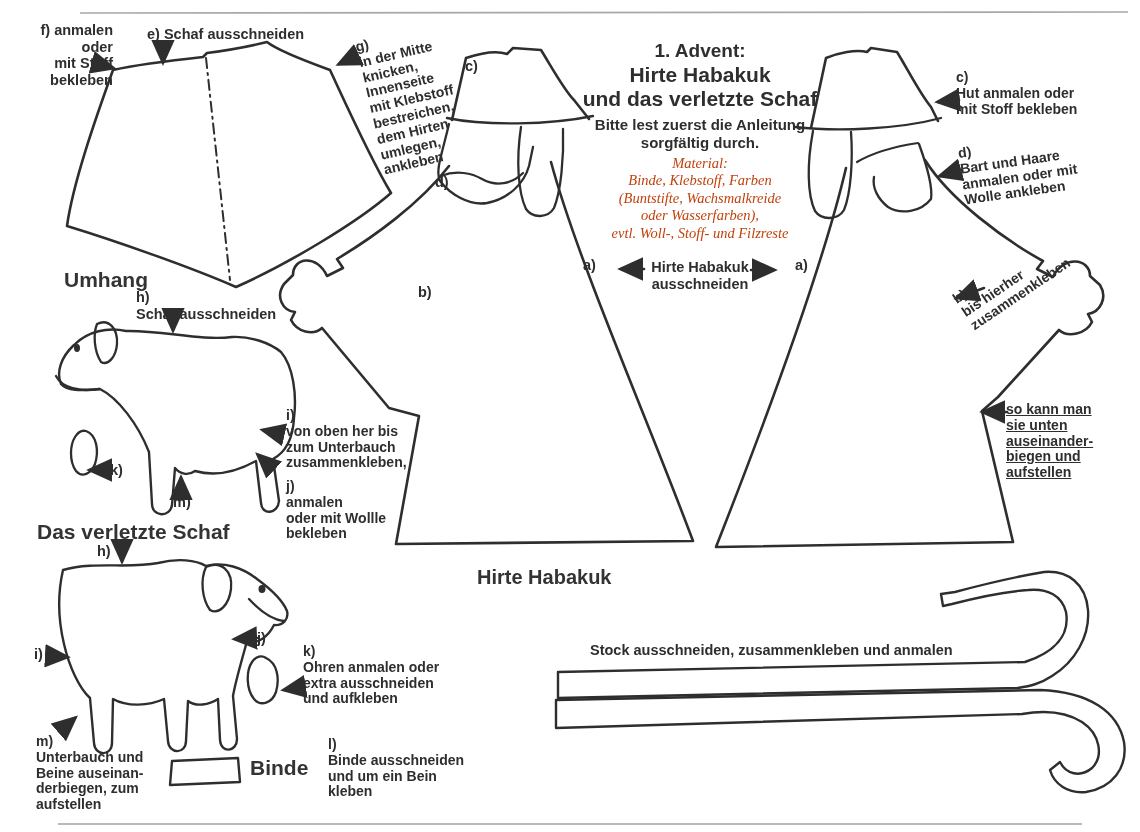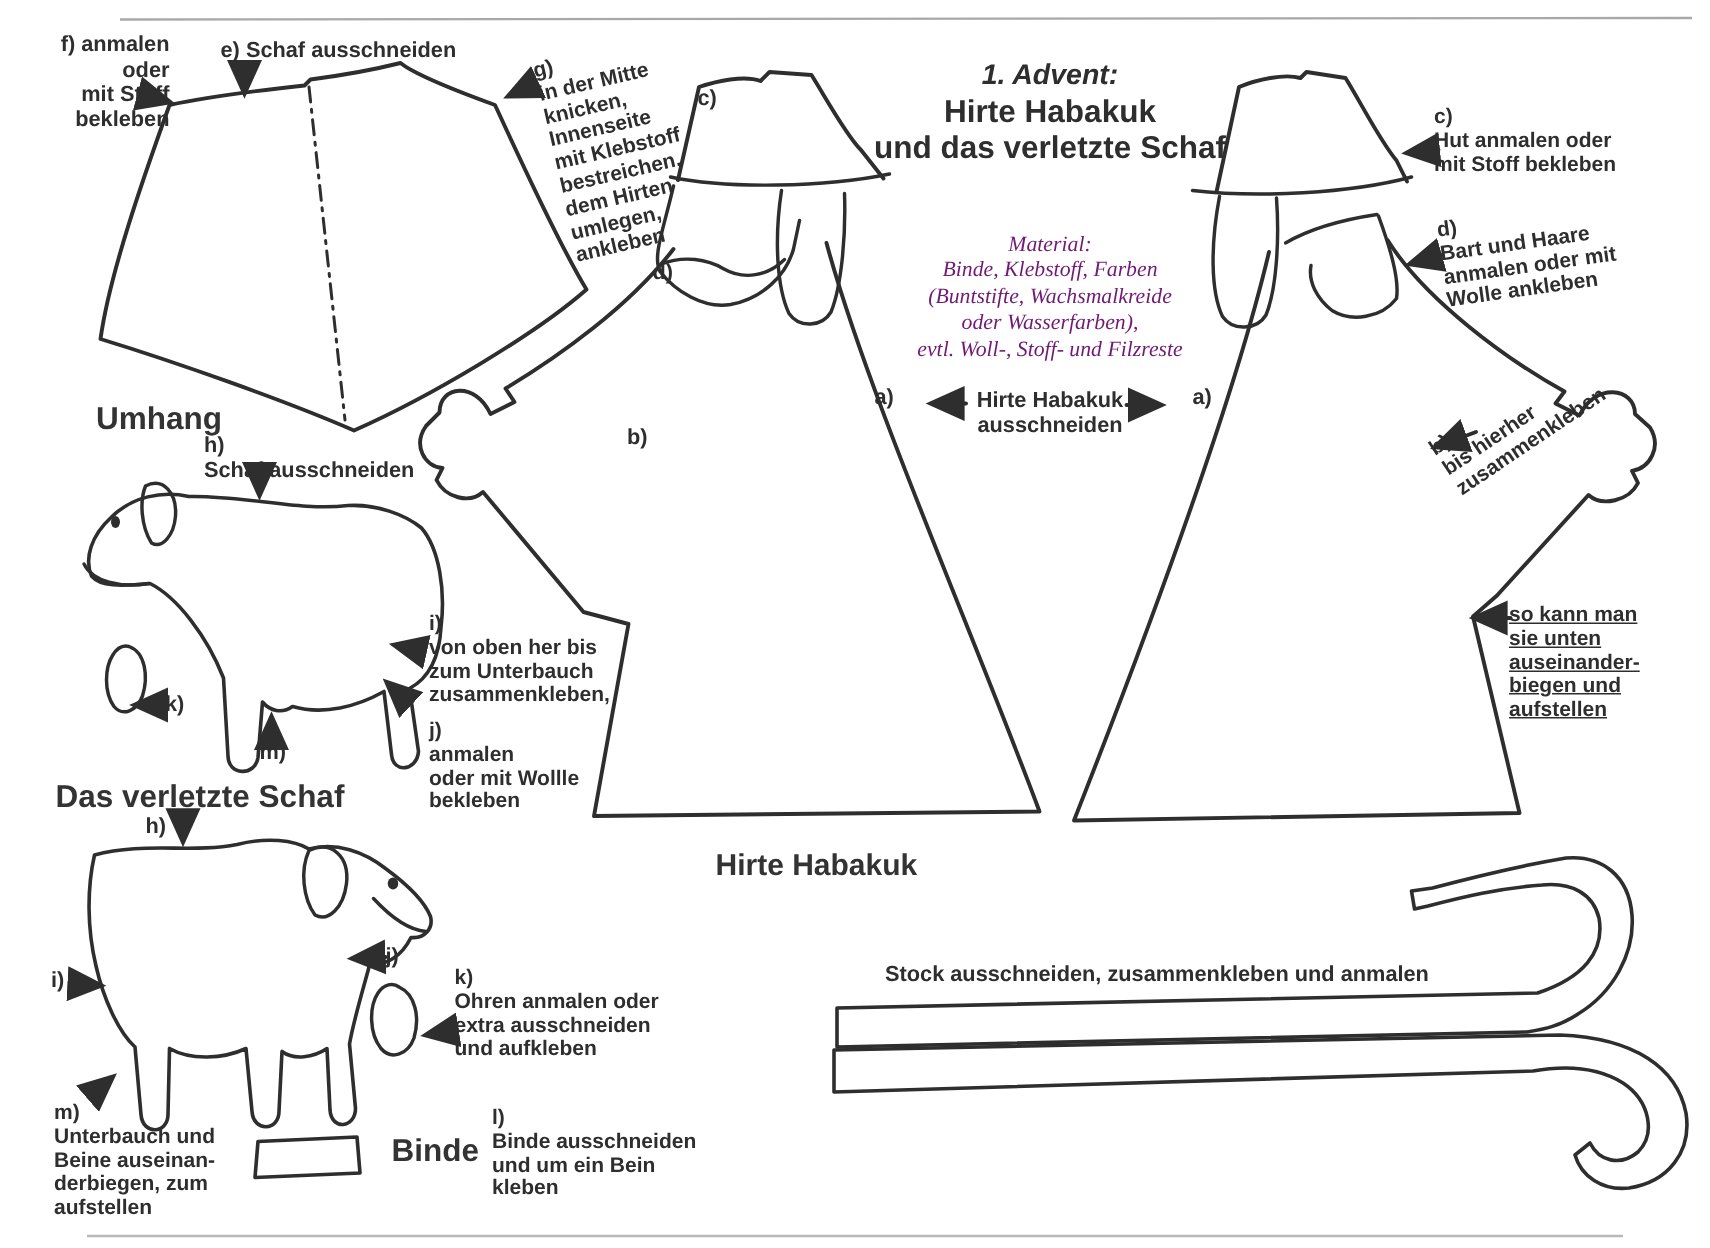--- a/index.html
+++ b/index.html
@@ -7,21 +7,21 @@
          font-family:"Liberation Sans",sans-serif;color:#2e2e2e;}
   svg{position:absolute;left:0;top:0;}
   .t{position:absolute;font:600 14.5px/16.5px "Liberation Sans",sans-serif;white-space:pre;color:#2e2e2e;}
   .sm{font:600 14px/15.8px "Liberation Sans",sans-serif;}
   .hd{position:absolute;font:700 21px/22px "Liberation Sans",sans-serif;white-space:pre;color:#333;}
   .hd2{position:absolute;font:700 20px/22px "Liberation Sans",sans-serif;white-space:pre;color:#333;}
   .ttl1{position:absolute;font:700 19px/21px "Liberation Sans",sans-serif;text-align:center;}
   .ttl2{position:absolute;font:700 21px/23px "Liberation Sans",sans-serif;text-align:center;}
   .nb{position:absolute;font:700 15px/18px "Liberation Sans",sans-serif;text-align:center;white-space:pre;}
   .mat{position:absolute;font:italic 400 14.5px/17.5px "Liberation Serif","Liberation Sans",serif;
-       text-align:center;white-space:pre;color:#701a75;}
+       text-align:center;white-space:pre;color:#c2410c;}
   .rot{transform-origin:0 0;}
   .ctr{text-align:center;}
 </style>
 </head>
 <body>
 
 <div id="sheet">
 
   <svg width="1140" height="832" viewBox="0 0 1140 832">
     <defs>
@@ -106,23 +106,25 @@
       <path marker-end="url(#ah)" d="M107,470 L90,470"></path>
       <path marker-end="url(#ah)" d="M181,494 L181,478"></path>
       <path marker-end="url(#ah)" d="M122,546 L122,561"></path>
       <path marker-end="url(#ah)" d="M49,656 L67,657"></path>
       <path marker-end="url(#ah)" d="M257,638 L235,639"></path>
       <path marker-end="url(#ah)" d="M303,687 L284,690"></path>
       <path marker-end="url(#ah)" d="M60,731 L75,718"></path>
     </g>
   </svg>
 
-  <div class="ttl1" style="left:560px;top:40px;width:280px;font-style:italic;">1. Advent:</div>
+  <div class="ttl1" style="left:560px;top:40px;width:280px;">1. Advent:</div>
   <div class="ttl2" style="left:560px;top:63px;width:280px;">Hirte Habakuk</div>
   <div class="ttl2" style="left:560px;top:87px;width:280px;">und das verletzte Schaf</div>
+  <div class="nb" style="left:560px;top:116px;width:280px;">Bitte lest zuerst die Anleitung
+sorgfältig durch.</div>
   <div class="mat" style="left:560px;top:155px;width:280px;">Material:</div>
   <div class="mat" style="left:560px;top:172px;width:280px;">Binde, Klebstoff, Farben
 (Buntstifte, Wachsmalkreide
 oder Wasserfarben),
 evtl. Woll-, Stoff- und Filzreste</div>
 
   <div class="t" style="left:34px;top:22px;text-align:right;">f) anmalen
     oder
     mit Stoff
     bekleben</div>
@@ -185,17 +187,17 @@
 und aufkleben</div>
   <div class="t sm" style="left:36px;top:734px;">m)
 Unterbauch und
 Beine auseinan-
 derbiegen, zum
 aufstellen</div>
   <div class="t sm" style="left:328px;top:737px;">l)
 Binde ausschneiden
 und um ein Bein
 kleben</div>
-  <div class="hd" style="left:261px;top:757px;">Binde</div>
+  <div class="hd" style="left:250px;top:757px;">Binde</div>
 
   <div class="t" style="left:590px;top:642px;">Stock ausschneiden, zusammenkleben und anmalen</div>
 
 </div>
 
 </body></html>

